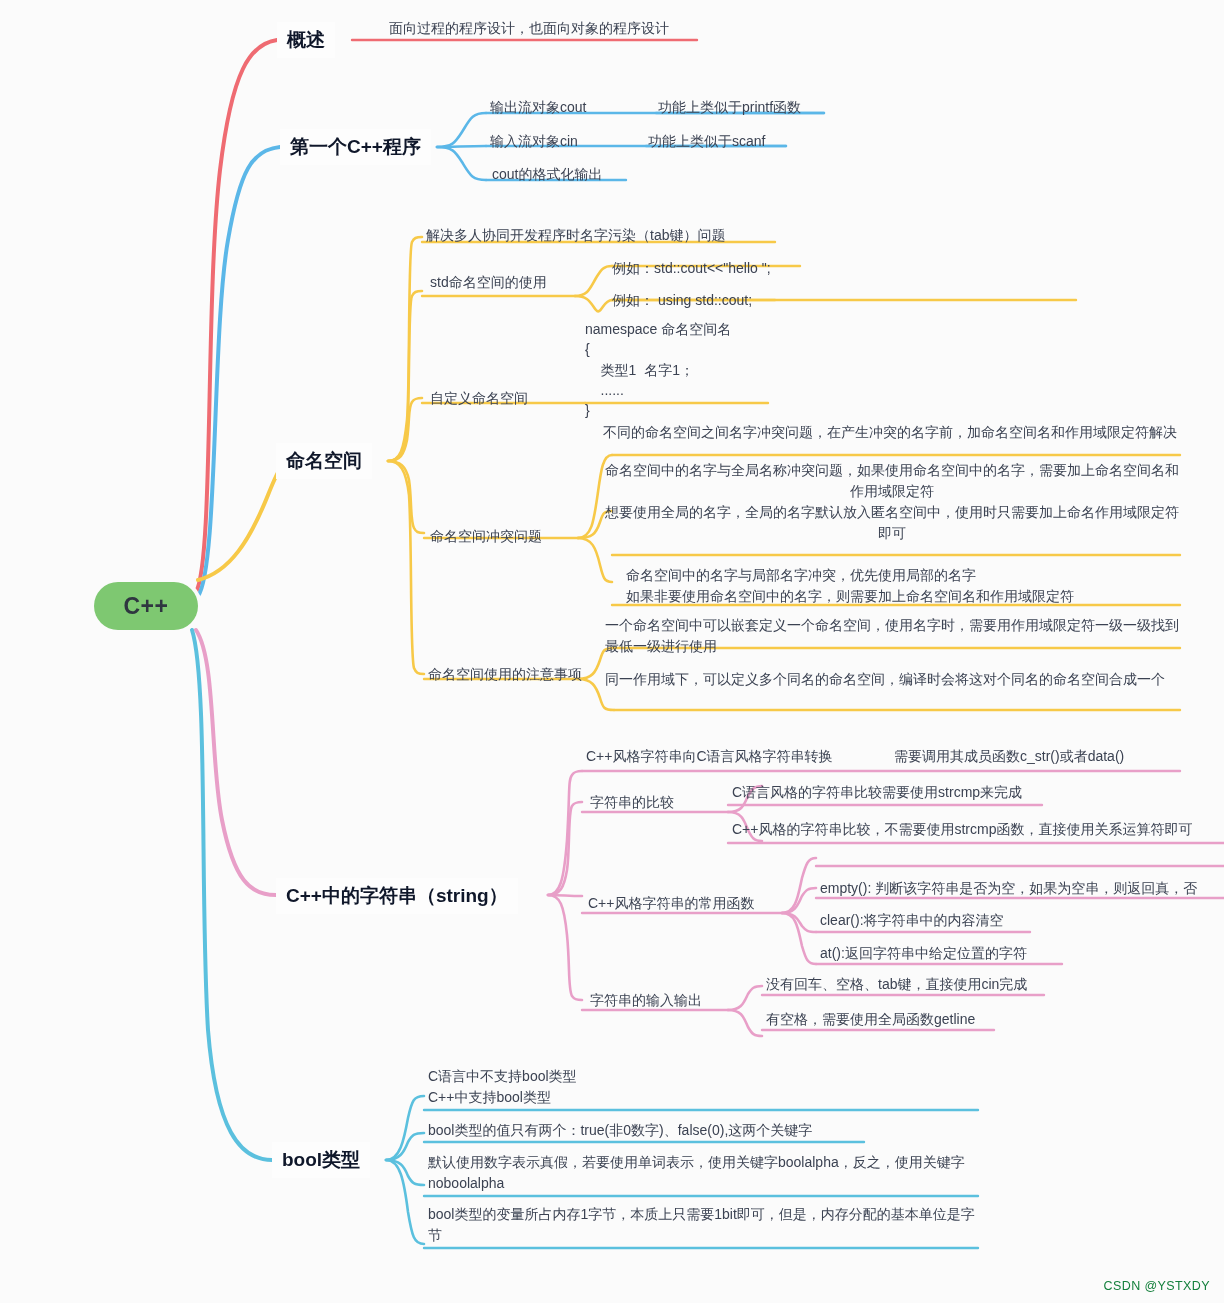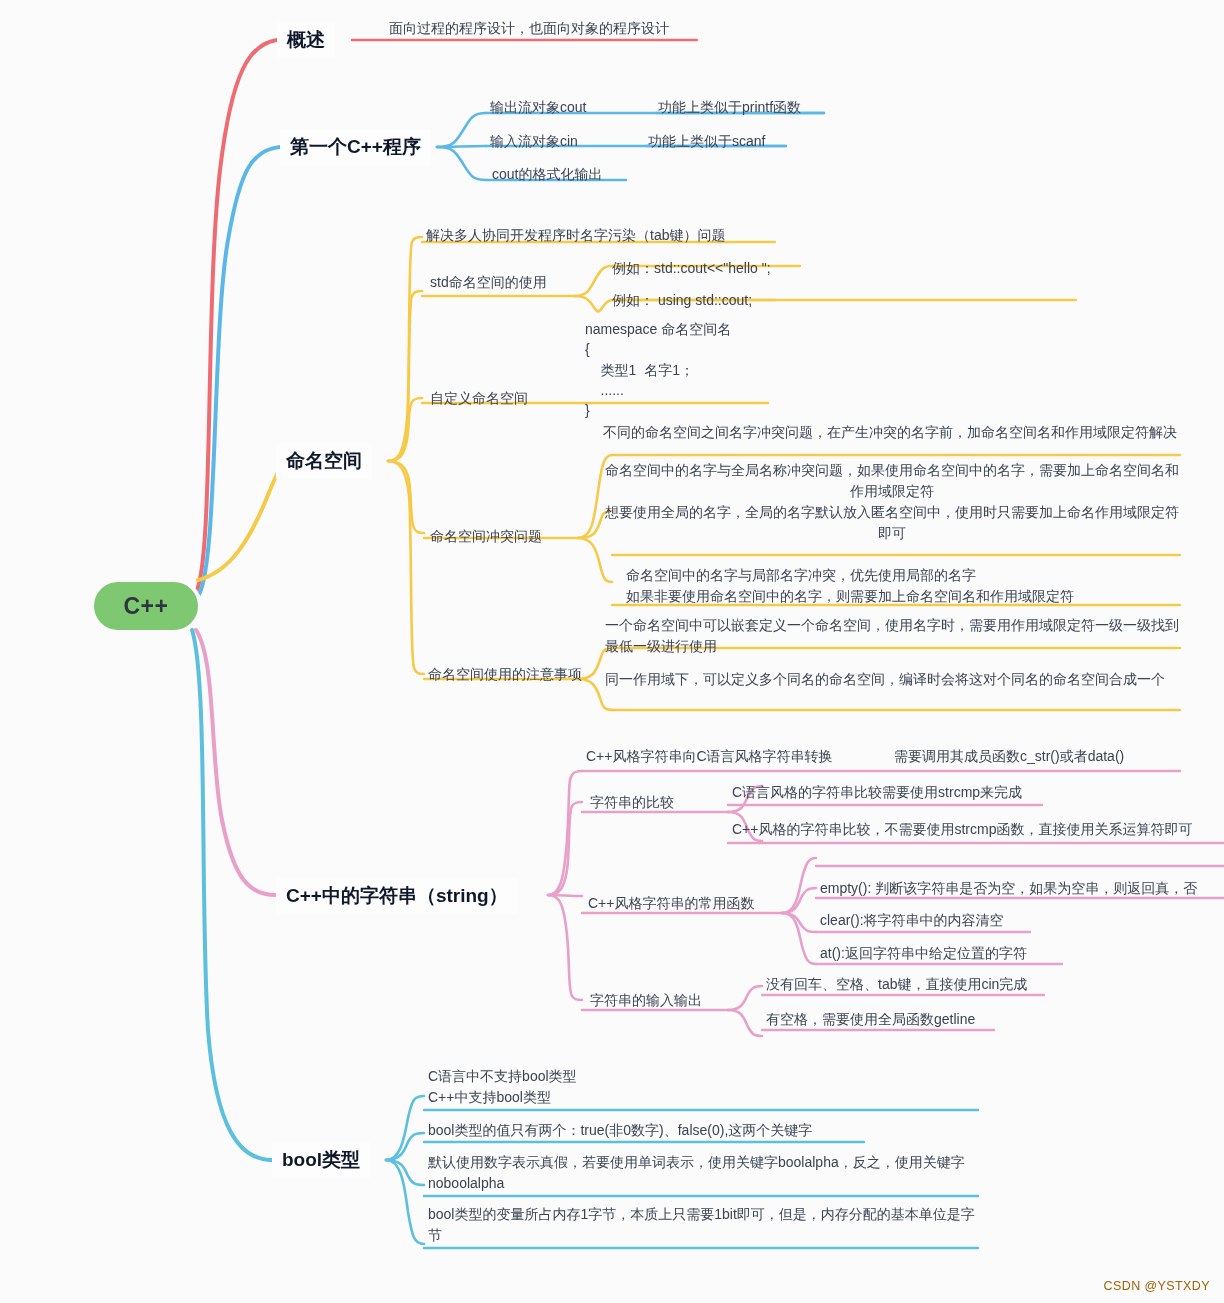--- a/index.html
+++ b/index.html
@@ -77,21 +77,21 @@
     box-sizing: border-box;
   }
   .item.nowrap { white-space: nowrap; }
   .item.mono-ish { line-height: 1.45; }
 
   .watermark {
     position: absolute;
     right: 14px;
     bottom: 10px;
     font-size: 12.5px;
-    color: #a16207;
+    color: #15803d;
     letter-spacing: 0.4px;
   }
 </style>
 </head>
 <body>
 
 <div id="canvas">
 
   <svg class="layer" viewBox="0 0 1224 1303" width="1224" height="1303">
 

